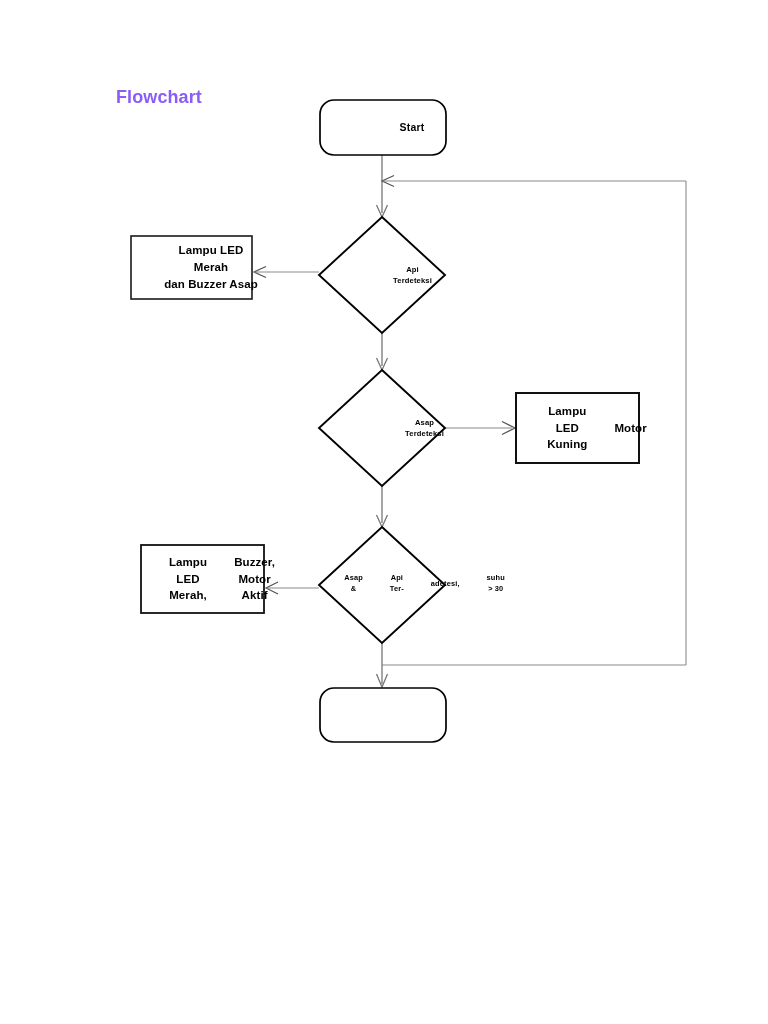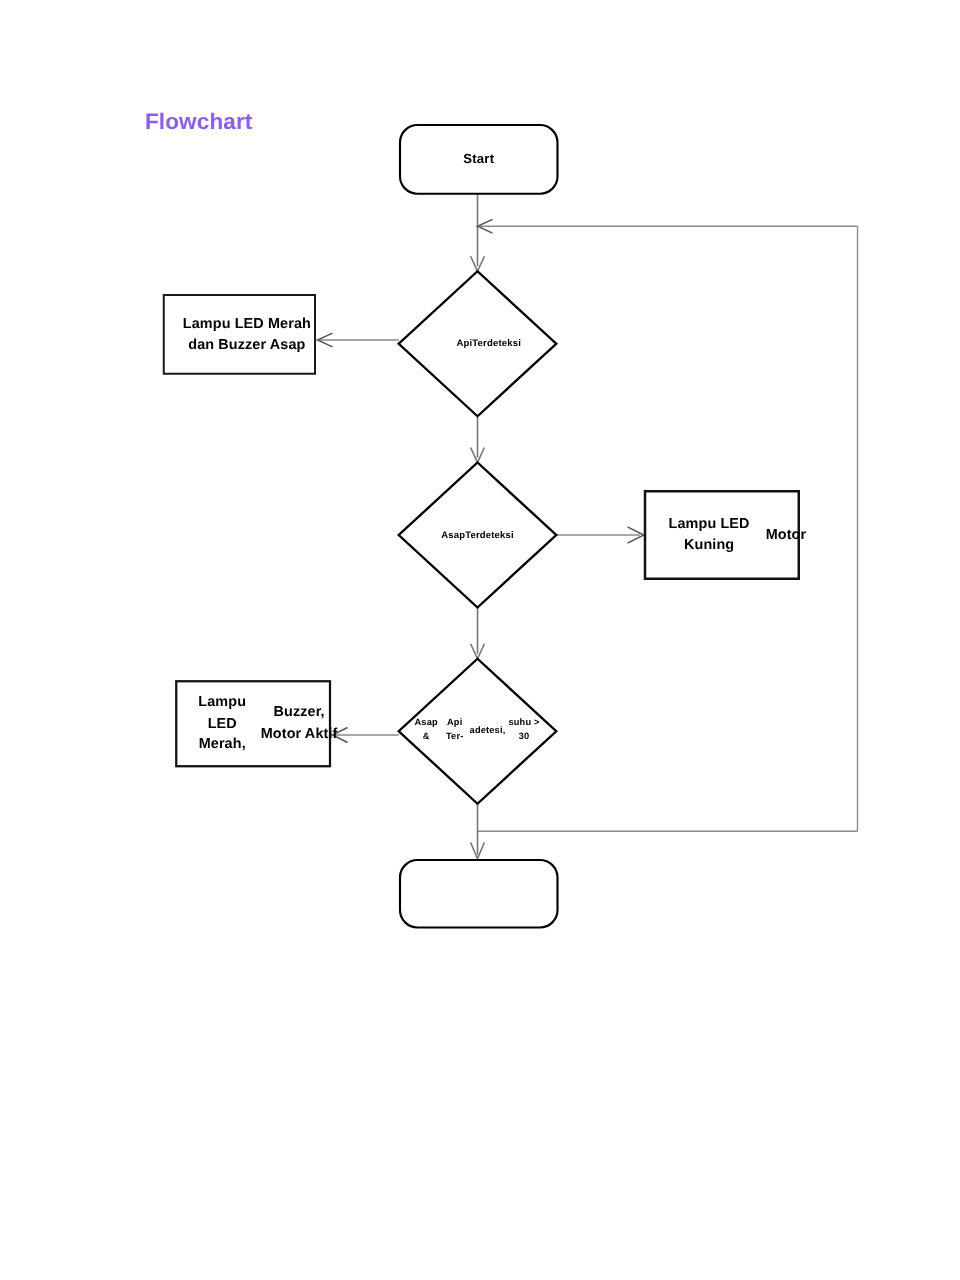--- a/index.html
+++ b/index.html
@@ -40,40 +40,41 @@
   .node-label {
     position: absolute;
     display: flex;
     align-items: center;
     justify-content: center;
     text-align: center;
     color: #000000;
     font-weight: bold;
     pointer-events: none;
     line-height: 1.45;
+    padding-left: 29px;
   }
   .terminator-label {
     font-size: 10.5px;
     letter-spacing: 0.2px;
   }
   .process-label {
     font-size: 11.5px;
     letter-spacing: 0.1px;
     padding: 0 6px;
   }
   .decision-label {
     font-size: 7.6px;
     letter-spacing: 0.15px;
     line-height: 1.5;
   }
   .decision-label-small {
     font-size: 7.4px;
     line-height: 1.45;
   }
-  .label-line { display: block; }
+  .label-line { display: block; margin-left: 27px; }
 </style>
 </head>
 <body>
 
 <div id="page">
 
   <div class="doc-title">Flowchart</div>
 
   <svg id="flow-svg" viewBox="0 0 768 1024" xmlns="http://www.w3.org/2000/svg">
 
@@ -133,31 +134,31 @@
 
     <rect x="141" y="545" width="123" height="68" fill="#ffffff" stroke="#111111" stroke-width="1.8"></rect>
 
     <rect x="320" y="688" width="126" height="54" rx="14" ry="14" fill="#ffffff" stroke="#000000" stroke-width="1.7"></rect>
   </svg>
 
   <div class="node-label terminator-label" style="left:320px; top:100px; width:126px; height:55px;">
     <span>Start</span>
   </div>
 
-  <div class="node-label decision-label" style="left:331px; top:247px; width:120px; height:56px; flex-direction:row;">
+  <div class="node-label decision-label" style="left:310px; top:247px; width:120px; height:56px; flex-direction:column;">
     <span class="label-line">Api</span>
     <span class="label-line">Terdeteksi</span>
   </div>
 
   <div class="node-label process-label" style="left:131px; top:236px; width:121px; height:63px; flex-direction:column;">
     <span class="label-line">Lampu LED Merah</span>
     <span class="label-line">dan Buzzer Asap</span>
   </div>
 
-  <div class="node-label decision-label" style="left:322px; top:400px; width:120px; height:56px; flex-direction:row;">
+  <div class="node-label decision-label" style="left:322px; top:400px; width:120px; height:56px; flex-direction:column;">
     <span class="label-line">Asap</span>
     <span class="label-line">Terdeteksi</span>
   </div>
 
   <div class="node-label process-label" style="left:516px; top:393px; width:123px; height:70px; flex-direction:row;">
     <span class="label-line">Lampu LED Kuning</span>
     <span class="label-line">Motor</span>
   </div>
 
   <div class="node-label decision-label decision-label-small" style="left:330px; top:553px; width:104px; height:62px; ">

